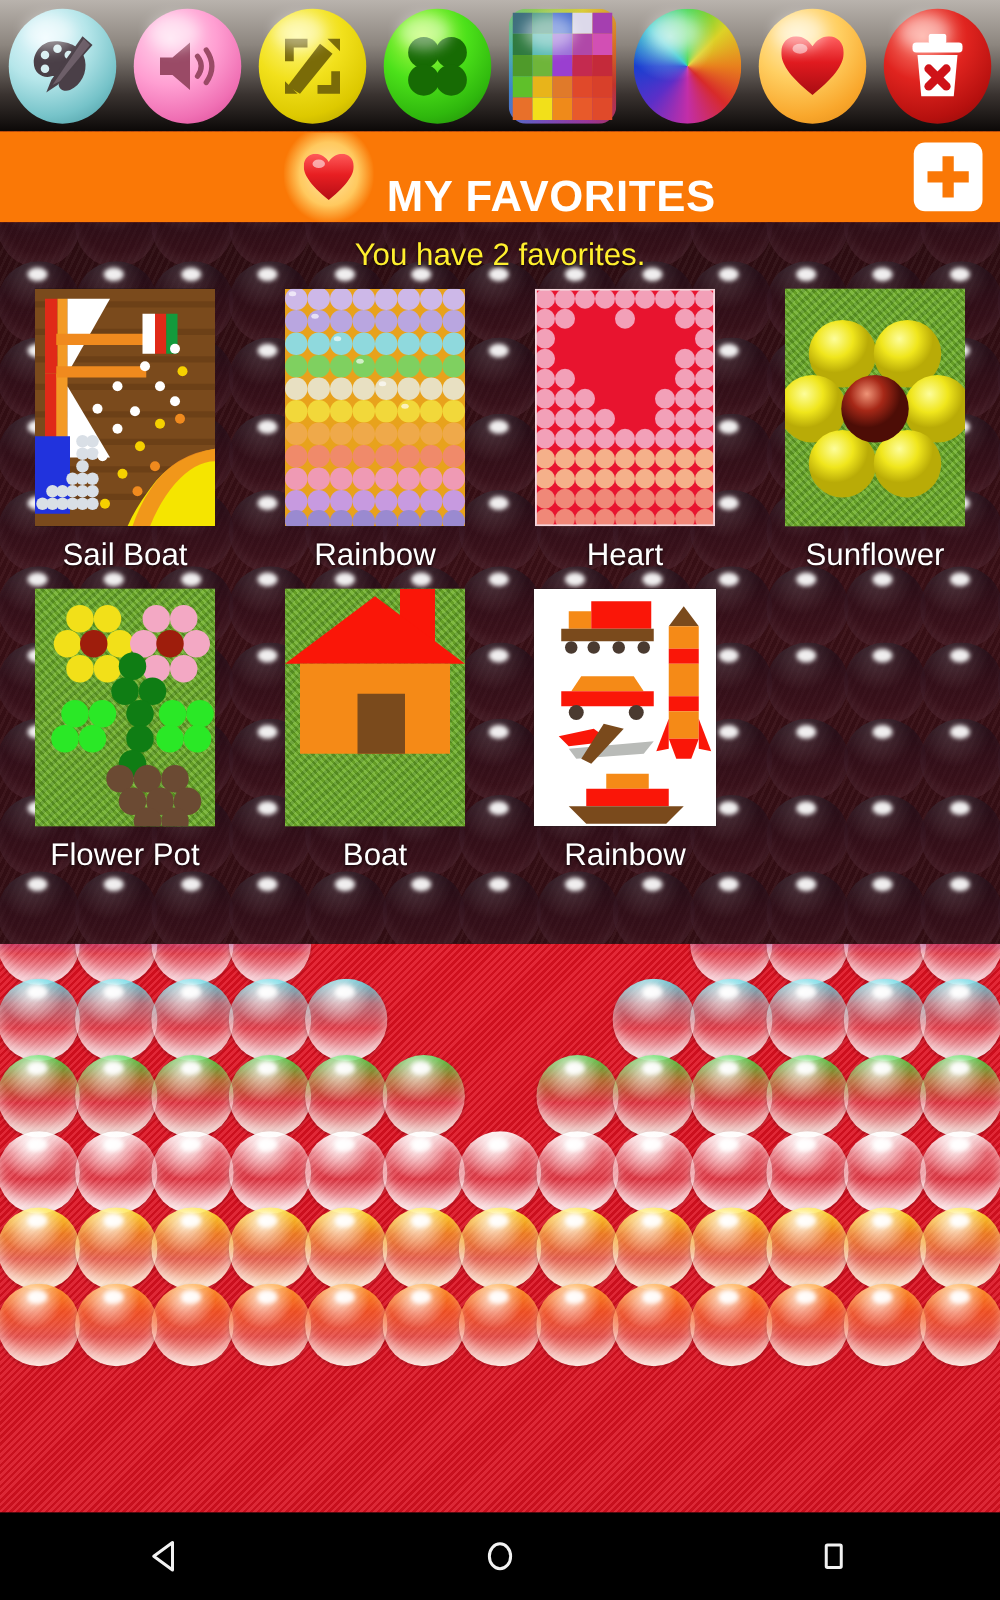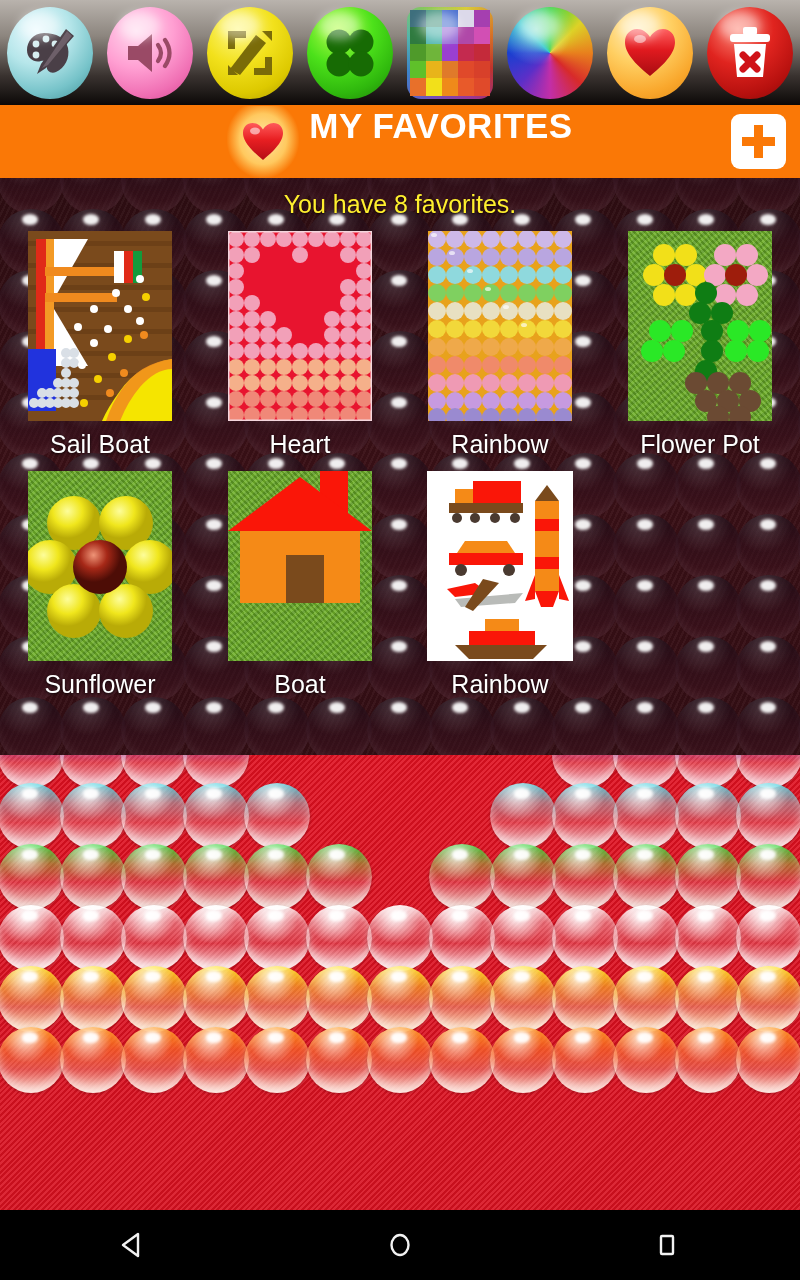--- a/index.html
+++ b/index.html
@@ -89,21 +89,21 @@
   .t-trash   { background: radial-gradient(circle at 36% 24%, #ff8a7a 0%, #e0241f 40%, #b6100e 74%, #7d0908 100%); }
 
   
   #panel {
     position: absolute; left: 0; top: 105px; width: 800px; height: 650px; z-index: 20;
   }
   #header {
     position: relative; width: 800px; height: 73px; background: #fa7806;
     display: flex; align-items: center; justify-content: center;
   }
-  #header-inner { display: flex; align-items: flex-start; gap: 10px; }
+  #header-inner { display: flex; align-items: flex-end; gap: 10px; }
   #header-heart {
     width: 72px; height: 72px; display: flex; align-items: center; justify-content: center;
     background: radial-gradient(ellipse at 50% 46%, #ffe7a6 0%, #ffc95f 46%, rgba(250,120,6,0) 72%);
   }
   #header-title {
     color: #fff; font-size: 35px; font-weight: bold; letter-spacing: .5px;
     font-family: "Liberation Sans", sans-serif; white-space: nowrap;
   }
   #add-btn {
     position: absolute; right: 14px; top: 9px; width: 55px; height: 55px;
@@ -394,21 +394,21 @@
           <div class="bead b-dark" style="left:305.5px;top:519px"></div>
           <div class="bead b-dark" style="left:367px;top:519px"></div>
           <div class="bead b-dark" style="left:428.5px;top:519px"></div>
           <div class="bead b-dark" style="left:490px;top:519px"></div>
           <div class="bead b-dark" style="left:551.5px;top:519px"></div>
           <div class="bead b-dark" style="left:613px;top:519px"></div>
           <div class="bead b-dark" style="left:674.5px;top:519px"></div>
           <div class="bead b-dark" style="left:736px;top:519px"></div>
           <div class="bead b-dark" style="left:797.5px;top:519px"></div>
         </div>
-      <div id="fav-count">You have 8 favorites.</div>
+      <div id="fav-count">You have 2 favorites.</div>
       <div id="grid">
 
         <div class="fav-cell">
           <div class="thumb">
             <svg width="144" height="190" viewBox="0 0 144 190">
               <rect width="144" height="190" fill="#7a4a1c"></rect>
               <g opacity=".45">
                 <rect y="10" width="144" height="5" fill="#5d3512"></rect>
                   <rect y="32" width="144" height="5" fill="#5d3512"></rect>
                 <rect y="54" width="144" height="5" fill="#5d3512"></rect>
@@ -472,20 +472,149 @@
                   <circle cx="56" cy="172" r="4"></circle>
                 </g>
               <g fill="#f08a1e">
                   <circle cx="116" cy="104" r="4"></circle>
                   <circle cx="96" cy="142" r="4"></circle>
                   <circle cx="82" cy="162" r="4"></circle>
                 </g>
             </svg>
           </div>
           <div class="fav-label">Sail Boat</div>
+        </div>
+
+        <div class="fav-cell">
+          <div class="thumb">
+            <svg width="144" height="190" viewBox="0 0 144 190">
+              <rect width="144" height="190" fill="#e8a21c"></rect>
+              <g>
+                <g fill="#cdb8e8">
+                    <circle cx="9" cy="8" r="9"></circle>
+                    <circle cx="27" cy="8" r="9"></circle>
+                    <circle cx="45" cy="8" r="9"></circle>
+                    <circle cx="63" cy="8" r="9"></circle>
+                    <circle cx="81" cy="8" r="9"></circle>
+                    <circle cx="99" cy="8" r="9"></circle>
+                    <circle cx="117" cy="8" r="9"></circle>
+                    <circle cx="135" cy="8" r="9"></circle>
+                  </g>
+                <g fill="#b9a6e0">
+                    <circle cx="9" cy="26" r="9"></circle>
+                    <circle cx="27" cy="26" r="9"></circle>
+                    <circle cx="45" cy="26" r="9"></circle>
+                    <circle cx="63" cy="26" r="9"></circle>
+                    <circle cx="81" cy="26" r="9"></circle>
+                    <circle cx="99" cy="26" r="9"></circle>
+                    <circle cx="117" cy="26" r="9"></circle>
+                    <circle cx="135" cy="26" r="9"></circle>
+                  </g>
+                <g fill="#8fd9dd">
+                    <circle cx="9" cy="44" r="9"></circle>
+                    <circle cx="27" cy="44" r="9"></circle>
+                    <circle cx="45" cy="44" r="9"></circle>
+                    <circle cx="63" cy="44" r="9"></circle>
+                    <circle cx="81" cy="44" r="9"></circle>
+                    <circle cx="99" cy="44" r="9"></circle>
+                    <circle cx="117" cy="44" r="9"></circle>
+                    <circle cx="135" cy="44" r="9"></circle>
+                  </g>
+                <g fill="#7fd060">
+                    <circle cx="9" cy="62" r="9"></circle>
+                    <circle cx="27" cy="62" r="9"></circle>
+                    <circle cx="45" cy="62" r="9"></circle>
+                    <circle cx="63" cy="62" r="9"></circle>
+                    <circle cx="81" cy="62" r="9"></circle>
+                    <circle cx="99" cy="62" r="9"></circle>
+                    <circle cx="117" cy="62" r="9"></circle>
+                    <circle cx="135" cy="62" r="9"></circle>
+                  </g>
+                <g fill="#e8e0c2">
+                    <circle cx="9" cy="80" r="9"></circle>
+                    <circle cx="27" cy="80" r="9"></circle>
+                    <circle cx="45" cy="80" r="9"></circle>
+                    <circle cx="63" cy="80" r="9"></circle>
+                    <circle cx="81" cy="80" r="9"></circle>
+                    <circle cx="99" cy="80" r="9"></circle>
+                    <circle cx="117" cy="80" r="9"></circle>
+                    <circle cx="135" cy="80" r="9"></circle>
+                  </g>
+                <g fill="#f2d83a">
+                    <circle cx="9" cy="98" r="9"></circle>
+                    <circle cx="27" cy="98" r="9"></circle>
+                    <circle cx="45" cy="98" r="9"></circle>
+                    <circle cx="63" cy="98" r="9"></circle>
+                    <circle cx="81" cy="98" r="9"></circle>
+                    <circle cx="99" cy="98" r="9"></circle>
+                    <circle cx="117" cy="98" r="9"></circle>
+                    <circle cx="135" cy="98" r="9"></circle>
+                  </g>
+                <g fill="#efa94a">
+                    <circle cx="9" cy="116" r="9"></circle>
+                    <circle cx="27" cy="116" r="9"></circle>
+                    <circle cx="45" cy="116" r="9"></circle>
+                    <circle cx="63" cy="116" r="9"></circle>
+                    <circle cx="81" cy="116" r="9"></circle>
+                    <circle cx="99" cy="116" r="9"></circle>
+                    <circle cx="117" cy="116" r="9"></circle>
+                    <circle cx="135" cy="116" r="9"></circle>
+                  </g>
+                <g fill="#f08a6a">
+                    <circle cx="9" cy="134" r="9"></circle>
+                    <circle cx="27" cy="134" r="9"></circle>
+                    <circle cx="45" cy="134" r="9"></circle>
+                    <circle cx="63" cy="134" r="9"></circle>
+                    <circle cx="81" cy="134" r="9"></circle>
+                    <circle cx="99" cy="134" r="9"></circle>
+                    <circle cx="117" cy="134" r="9"></circle>
+                    <circle cx="135" cy="134" r="9"></circle>
+                  </g>
+                <g fill="#ef9ab4">
+                    <circle cx="9" cy="152" r="9"></circle>
+                    <circle cx="27" cy="152" r="9"></circle>
+                    <circle cx="45" cy="152" r="9"></circle>
+                    <circle cx="63" cy="152" r="9"></circle>
+                    <circle cx="81" cy="152" r="9"></circle>
+                    <circle cx="99" cy="152" r="9"></circle>
+                    <circle cx="117" cy="152" r="9"></circle>
+                    <circle cx="135" cy="152" r="9"></circle>
+                  </g>
+                <g fill="#c79ae0">
+                    <circle cx="9" cy="170" r="9"></circle>
+                    <circle cx="27" cy="170" r="9"></circle>
+                    <circle cx="45" cy="170" r="9"></circle>
+                    <circle cx="63" cy="170" r="9"></circle>
+                    <circle cx="81" cy="170" r="9"></circle>
+                    <circle cx="99" cy="170" r="9"></circle>
+                    <circle cx="117" cy="170" r="9"></circle>
+                    <circle cx="135" cy="170" r="9"></circle>
+                  </g>
+                <g fill="#9a8ad0">
+                    <circle cx="9" cy="186" r="9"></circle>
+                    <circle cx="27" cy="186" r="9"></circle>
+                    <circle cx="45" cy="186" r="9"></circle>
+                    <circle cx="63" cy="186" r="9"></circle>
+                    <circle cx="81" cy="186" r="9"></circle>
+                    <circle cx="99" cy="186" r="9"></circle>
+                    <circle cx="117" cy="186" r="9"></circle>
+                    <circle cx="135" cy="186" r="9"></circle>
+                  </g>
+              </g>
+              <g fill="rgba(255,255,255,.65)">
+                <ellipse cx="6" cy="4" rx="3" ry="2"></ellipse>
+                  <ellipse cx="24" cy="22" rx="3" ry="2"></ellipse>
+                  <ellipse cx="42" cy="40" rx="3" ry="2"></ellipse>
+                <ellipse cx="60" cy="58" rx="3" ry="2"></ellipse>
+                  <ellipse cx="78" cy="76" rx="3" ry="2"></ellipse>
+                  <ellipse cx="96" cy="94" rx="3" ry="2"></ellipse>
+              </g>
+            </svg>
+          </div>
+          <div class="fav-label">Rainbow</div>
         </div>
 
         <div class="fav-cell">
           <div class="thumb">
             <svg width="144" height="190" viewBox="0 0 144 190">
               <rect width="144" height="190" fill="#e8142f"></rect>
               <g fill="#f2a0b8">
                 <circle cx="8" cy="8" r="8"></circle>
                   <circle cx="24" cy="8" r="8"></circle>
                   <circle cx="40" cy="8" r="8"></circle>
@@ -572,203 +701,20 @@
                   <circle cx="120" cy="184" r="8"></circle>
                   <circle cx="136" cy="184" r="8"></circle>
               </g>
               <rect x="0" y="0" width="144" height="190" fill="none" stroke="#f4d6dd" stroke-width="3"></rect>
             </svg>
           </div>
           <div class="fav-label">Heart</div>
         </div>
 
         <div class="fav-cell">
-          <div class="thumb">
-            <svg width="144" height="190" viewBox="0 0 144 190">
-              <rect width="144" height="190" fill="#e8a21c"></rect>
-              <g>
-                <g fill="#cdb8e8">
-                    <circle cx="9" cy="8" r="9"></circle>
-                    <circle cx="27" cy="8" r="9"></circle>
-                    <circle cx="45" cy="8" r="9"></circle>
-                    <circle cx="63" cy="8" r="9"></circle>
-                    <circle cx="81" cy="8" r="9"></circle>
-                    <circle cx="99" cy="8" r="9"></circle>
-                    <circle cx="117" cy="8" r="9"></circle>
-                    <circle cx="135" cy="8" r="9"></circle>
-                  </g>
-                <g fill="#b9a6e0">
-                    <circle cx="9" cy="26" r="9"></circle>
-                    <circle cx="27" cy="26" r="9"></circle>
-                    <circle cx="45" cy="26" r="9"></circle>
-                    <circle cx="63" cy="26" r="9"></circle>
-                    <circle cx="81" cy="26" r="9"></circle>
-                    <circle cx="99" cy="26" r="9"></circle>
-                    <circle cx="117" cy="26" r="9"></circle>
-                    <circle cx="135" cy="26" r="9"></circle>
-                  </g>
-                <g fill="#8fd9dd">
-                    <circle cx="9" cy="44" r="9"></circle>
-                    <circle cx="27" cy="44" r="9"></circle>
-                    <circle cx="45" cy="44" r="9"></circle>
-                    <circle cx="63" cy="44" r="9"></circle>
-                    <circle cx="81" cy="44" r="9"></circle>
-                    <circle cx="99" cy="44" r="9"></circle>
-                    <circle cx="117" cy="44" r="9"></circle>
-                    <circle cx="135" cy="44" r="9"></circle>
-                  </g>
-                <g fill="#7fd060">
-                    <circle cx="9" cy="62" r="9"></circle>
-                    <circle cx="27" cy="62" r="9"></circle>
-                    <circle cx="45" cy="62" r="9"></circle>
-                    <circle cx="63" cy="62" r="9"></circle>
-                    <circle cx="81" cy="62" r="9"></circle>
-                    <circle cx="99" cy="62" r="9"></circle>
-                    <circle cx="117" cy="62" r="9"></circle>
-                    <circle cx="135" cy="62" r="9"></circle>
-                  </g>
-                <g fill="#e8e0c2">
-                    <circle cx="9" cy="80" r="9"></circle>
-                    <circle cx="27" cy="80" r="9"></circle>
-                    <circle cx="45" cy="80" r="9"></circle>
-                    <circle cx="63" cy="80" r="9"></circle>
-                    <circle cx="81" cy="80" r="9"></circle>
-                    <circle cx="99" cy="80" r="9"></circle>
-                    <circle cx="117" cy="80" r="9"></circle>
-                    <circle cx="135" cy="80" r="9"></circle>
-                  </g>
-                <g fill="#f2d83a">
-                    <circle cx="9" cy="98" r="9"></circle>
-                    <circle cx="27" cy="98" r="9"></circle>
-                    <circle cx="45" cy="98" r="9"></circle>
-                    <circle cx="63" cy="98" r="9"></circle>
-                    <circle cx="81" cy="98" r="9"></circle>
-                    <circle cx="99" cy="98" r="9"></circle>
-                    <circle cx="117" cy="98" r="9"></circle>
-                    <circle cx="135" cy="98" r="9"></circle>
-                  </g>
-                <g fill="#efa94a">
-                    <circle cx="9" cy="116" r="9"></circle>
-                    <circle cx="27" cy="116" r="9"></circle>
-                    <circle cx="45" cy="116" r="9"></circle>
-                    <circle cx="63" cy="116" r="9"></circle>
-                    <circle cx="81" cy="116" r="9"></circle>
-                    <circle cx="99" cy="116" r="9"></circle>
-                    <circle cx="117" cy="116" r="9"></circle>
-                    <circle cx="135" cy="116" r="9"></circle>
-                  </g>
-                <g fill="#f08a6a">
-                    <circle cx="9" cy="134" r="9"></circle>
-                    <circle cx="27" cy="134" r="9"></circle>
-                    <circle cx="45" cy="134" r="9"></circle>
-                    <circle cx="63" cy="134" r="9"></circle>
-                    <circle cx="81" cy="134" r="9"></circle>
-                    <circle cx="99" cy="134" r="9"></circle>
-                    <circle cx="117" cy="134" r="9"></circle>
-                    <circle cx="135" cy="134" r="9"></circle>
-                  </g>
-                <g fill="#ef9ab4">
-                    <circle cx="9" cy="152" r="9"></circle>
-                    <circle cx="27" cy="152" r="9"></circle>
-                    <circle cx="45" cy="152" r="9"></circle>
-                    <circle cx="63" cy="152" r="9"></circle>
-                    <circle cx="81" cy="152" r="9"></circle>
-                    <circle cx="99" cy="152" r="9"></circle>
-                    <circle cx="117" cy="152" r="9"></circle>
-                    <circle cx="135" cy="152" r="9"></circle>
-                  </g>
-                <g fill="#c79ae0">
-                    <circle cx="9" cy="170" r="9"></circle>
-                    <circle cx="27" cy="170" r="9"></circle>
-                    <circle cx="45" cy="170" r="9"></circle>
-                    <circle cx="63" cy="170" r="9"></circle>
-                    <circle cx="81" cy="170" r="9"></circle>
-                    <circle cx="99" cy="170" r="9"></circle>
-                    <circle cx="117" cy="170" r="9"></circle>
-                    <circle cx="135" cy="170" r="9"></circle>
-                  </g>
-                <g fill="#9a8ad0">
-                    <circle cx="9" cy="186" r="9"></circle>
-                    <circle cx="27" cy="186" r="9"></circle>
-                    <circle cx="45" cy="186" r="9"></circle>
-                    <circle cx="63" cy="186" r="9"></circle>
-                    <circle cx="81" cy="186" r="9"></circle>
-                    <circle cx="99" cy="186" r="9"></circle>
-                    <circle cx="117" cy="186" r="9"></circle>
-                    <circle cx="135" cy="186" r="9"></circle>
-                  </g>
-              </g>
-              <g fill="rgba(255,255,255,.65)">
-                <ellipse cx="6" cy="4" rx="3" ry="2"></ellipse>
-                  <ellipse cx="24" cy="22" rx="3" ry="2"></ellipse>
-                  <ellipse cx="42" cy="40" rx="3" ry="2"></ellipse>
-                <ellipse cx="60" cy="58" rx="3" ry="2"></ellipse>
-                  <ellipse cx="78" cy="76" rx="3" ry="2"></ellipse>
-                  <ellipse cx="96" cy="94" rx="3" ry="2"></ellipse>
-              </g>
-            </svg>
-          </div>
-          <div class="fav-label">Rainbow</div>
-        </div>
-
-        <div class="fav-cell">
-          <div class="thumb grass">
-            <svg width="144" height="190" viewBox="0 0 144 190">
-              <g fill="#f2e019">
-                <circle cx="36" cy="24" r="11"></circle>
-                  <circle cx="58" cy="24" r="11"></circle>
-                <circle cx="26" cy="44" r="11"></circle>
-                  <circle cx="68" cy="44" r="11"></circle>
-                <circle cx="36" cy="64" r="11"></circle>
-                  <circle cx="58" cy="64" r="11"></circle>
-              </g>
-              <circle cx="47" cy="44" r="11" fill="#9e1d0c"></circle>
-              <g fill="#f3a8c4">
-                <circle cx="97" cy="24" r="11"></circle>
-                  <circle cx="119" cy="24" r="11"></circle>
-                <circle cx="87" cy="44" r="11"></circle>
-                  <circle cx="129" cy="44" r="11"></circle>
-                <circle cx="97" cy="64" r="11"></circle>
-                  <circle cx="119" cy="64" r="11"></circle>
-              </g>
-              <circle cx="108" cy="44" r="11" fill="#9e1d0c"></circle>
-              <g fill="#0f7d14">
-                <circle cx="78" cy="62" r="11"></circle>
-                  <circle cx="72" cy="82" r="11"></circle>
-                  <circle cx="94" cy="82" r="11"></circle>
-                <circle cx="84" cy="100" r="11"></circle>
-                  <circle cx="84" cy="120" r="11"></circle>
-                  <circle cx="78" cy="140" r="11"></circle>
-              </g>
-              <g fill="#2ae826">
-                <circle cx="32" cy="100" r="11"></circle>
-                  <circle cx="54" cy="100" r="11"></circle>
-                <circle cx="24" cy="120" r="11"></circle>
-                  <circle cx="46" cy="120" r="11"></circle>
-                <circle cx="110" cy="100" r="11"></circle>
-                  <circle cx="132" cy="100" r="11"></circle>
-                <circle cx="108" cy="120" r="11"></circle>
-                  <circle cx="130" cy="120" r="11"></circle>
-              </g>
-              <g fill="#6b4a33">
-                <circle cx="68" cy="152" r="11"></circle>
-                  <circle cx="90" cy="152" r="11"></circle>
-                  <circle cx="112" cy="152" r="11"></circle>
-                <circle cx="78" cy="170" r="11"></circle>
-                  <circle cx="100" cy="170" r="11"></circle>
-                  <circle cx="122" cy="170" r="11"></circle>
-                <circle cx="90" cy="186" r="11"></circle>
-                  <circle cx="112" cy="186" r="11"></circle>
-              </g>
-            </svg>
-          </div>
-          <div class="fav-label">Flower Pot</div>
-        </div>
-
-        <div class="fav-cell">
           <div class="thumb grass">
             <svg width="144" height="190" viewBox="0 0 144 190">
               <defs>
                 <radialGradient id="ybead" cx="38%" cy="28%">
                     <stop offset="0%" stop-color="#fdfd9a"></stop>
                     <stop offset="55%" stop-color="#f0e61c"></stop>
                     <stop offset="100%" stop-color="#b9ab07"></stop>
                   </radialGradient>
                 <radialGradient id="rbead" cx="38%" cy="28%">
                     <stop offset="0%" stop-color="#ef9477"></stop>
@@ -781,20 +727,74 @@
                   <circle cx="98" cy="52" r="27"></circle>
                 <circle cx="22" cy="96" r="27"></circle>
                   <circle cx="122" cy="96" r="27"></circle>
                 <circle cx="46" cy="140" r="27"></circle>
                   <circle cx="98" cy="140" r="27"></circle>
               </g>
               <circle cx="72" cy="96" r="27" fill="url(#rbead)"></circle>
             </svg>
           </div>
           <div class="fav-label">Sunflower</div>
+        </div>
+
+        <div class="fav-cell">
+          <div class="thumb grass">
+            <svg width="144" height="190" viewBox="0 0 144 190">
+              <g fill="#f2e019">
+                <circle cx="36" cy="24" r="11"></circle>
+                  <circle cx="58" cy="24" r="11"></circle>
+                <circle cx="26" cy="44" r="11"></circle>
+                  <circle cx="68" cy="44" r="11"></circle>
+                <circle cx="36" cy="64" r="11"></circle>
+                  <circle cx="58" cy="64" r="11"></circle>
+              </g>
+              <circle cx="47" cy="44" r="11" fill="#9e1d0c"></circle>
+              <g fill="#f3a8c4">
+                <circle cx="97" cy="24" r="11"></circle>
+                  <circle cx="119" cy="24" r="11"></circle>
+                <circle cx="87" cy="44" r="11"></circle>
+                  <circle cx="129" cy="44" r="11"></circle>
+                <circle cx="97" cy="64" r="11"></circle>
+                  <circle cx="119" cy="64" r="11"></circle>
+              </g>
+              <circle cx="108" cy="44" r="11" fill="#9e1d0c"></circle>
+              <g fill="#0f7d14">
+                <circle cx="78" cy="62" r="11"></circle>
+                  <circle cx="72" cy="82" r="11"></circle>
+                  <circle cx="94" cy="82" r="11"></circle>
+                <circle cx="84" cy="100" r="11"></circle>
+                  <circle cx="84" cy="120" r="11"></circle>
+                  <circle cx="78" cy="140" r="11"></circle>
+              </g>
+              <g fill="#2ae826">
+                <circle cx="32" cy="100" r="11"></circle>
+                  <circle cx="54" cy="100" r="11"></circle>
+                <circle cx="24" cy="120" r="11"></circle>
+                  <circle cx="46" cy="120" r="11"></circle>
+                <circle cx="110" cy="100" r="11"></circle>
+                  <circle cx="132" cy="100" r="11"></circle>
+                <circle cx="108" cy="120" r="11"></circle>
+                  <circle cx="130" cy="120" r="11"></circle>
+              </g>
+              <g fill="#6b4a33">
+                <circle cx="68" cy="152" r="11"></circle>
+                  <circle cx="90" cy="152" r="11"></circle>
+                  <circle cx="112" cy="152" r="11"></circle>
+                <circle cx="78" cy="170" r="11"></circle>
+                  <circle cx="100" cy="170" r="11"></circle>
+                  <circle cx="122" cy="170" r="11"></circle>
+                <circle cx="90" cy="186" r="11"></circle>
+                  <circle cx="112" cy="186" r="11"></circle>
+              </g>
+            </svg>
+          </div>
+          <div class="fav-label">Flower Pot</div>
         </div>
 
         <div class="fav-cell">
           <div class="thumb grass">
             <svg width="144" height="190" viewBox="0 0 144 190">
               <rect x="92" y="0" width="28" height="42" fill="#fa1608"></rect>
               <polygon points="72,6 144,60 0,60" fill="#fa1608"></polygon>
               <rect x="12" y="60" width="120" height="72" fill="#f58a17"></rect>
               <rect x="58" y="84" width="38" height="48" fill="#7a4a1c"></rect>
             </svg>

